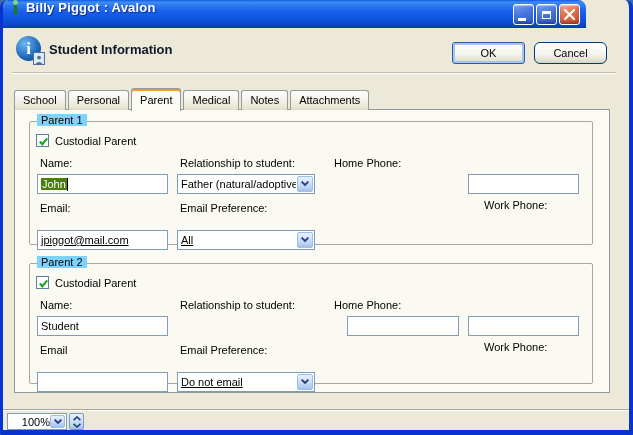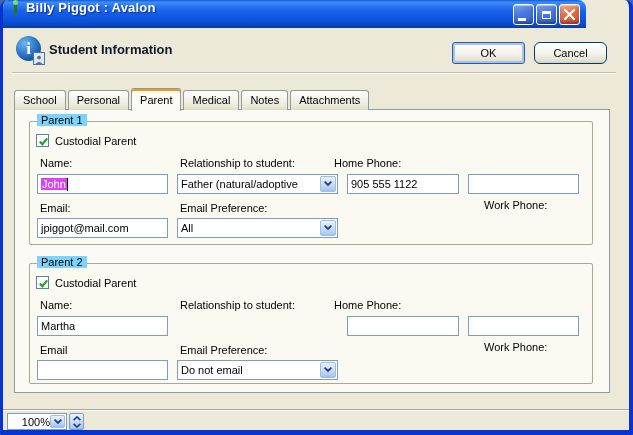--- a/index.html
+++ b/index.html
@@ -100,30 +100,30 @@
 
   .flabel{ position:absolute; font-size:11px; color:#000; white-space:nowrap; }
   .row1-label{ top:35px; } .row2-label{ top:80px; }
   .c1{ left:10px; } .c2{ left:150px; } .c3{ left:304px; } .c4{ left:454px;margin-top:42px; }
 
   .tb-input{
     position:absolute; height:20px; background:#fff; border:1px solid #7F9DB9;
     font-size:11px; padding:0 3px; display:flex; align-items:center;
     overflow:hidden; white-space:nowrap; cursor:text;
   }
-  .row1-input{ top:52px; } .row2-input{ top:96px; }
+  .row1-input{ top:52px; } .row2-input{ top:108px;text-decoration:underline; }
   .i1{ left:7px;  width:131px; }
   .i3{ left:317px; width:112px; }
   .i4{ left:438px; width:111px; }
 
-  .sel{ background:#d946ef; color:#fff; padding:0 1px; }
+  .sel{ background:#4d7c0f; color:#fff; padding:0 1px; }
   .caret{ width:1px; height:13px; background:#000; }
 
   .combo{
-    position:absolute; left:147px; width:161px; height:20px;
+    position:absolute; left:147px; width:138px; height:20px;
     background:#fff; border:1px solid #7F9DB9; display:flex; cursor:default;
   }
   .combo-text{ flex:1; font-size:11px; padding:0 3px; line-height:18px; overflow:hidden; white-space:nowrap; }
   .combo-btn{
     width:16px; margin:1px; border-radius:2px;
     border:1px solid #9EBEE6;
     background:linear-gradient(180deg,#E8F0FC 0%,#CFE0F8 45%,#AFC9EF 90%,#9DBCE9 100%);
     display:flex; align-items:center; justify-content:center; cursor:default;
   }
 
@@ -214,21 +214,20 @@
             <span class="caret"></span>
         </div>
         <div class="combo row1-input">
           <div class="combo-text">Father (natural/adoptive</div>
           <div class="combo-btn">
             <svg width="8" height="6" viewBox="0 0 8 6">
               <path d="M0.6 0.6 L4 4 L7.4 0.6" stroke="#1F3E7E" stroke-width="1.8" fill="none"></path>
             </svg>
           </div>
         </div>
-        <div class="tb-input row1-input i3">905 555 1122</div>
         <div class="tb-input row1-input i4"></div>
 
         <div class="flabel row2-label c1">Email:</div>
         <div class="flabel row2-label c2">Email Preference:</div>
 
         <div class="tb-input row2-input i1">jpiggot@mail.com</div>
         <div class="combo row2-input">
           <div class="combo-text">All</div>
           <div class="combo-btn">
             <svg width="8" height="6" viewBox="0 0 8 6">
@@ -245,21 +244,21 @@
             <path d="M2 6 L4.7 9 L10 2.6" stroke="#1FA327" stroke-width="2.4" fill="none"></path>
           </svg>
         </div>
         <div class="cb-label">Custodial Parent</div>
 
         <div class="flabel row1-label c1">Name:</div>
         <div class="flabel row1-label c2">Relationship to student:</div>
         <div class="flabel row1-label c3">Home Phone:</div>
         <div class="flabel row1-label c4">Work Phone:</div>
 
-        <div class="tb-input row1-input i1">Martha</div>
+        <div class="tb-input row1-input i1">Student</div>
         <div class="tb-input row1-input i3"></div>
         <div class="tb-input row1-input i4"></div>
 
         <div class="flabel row2-label c1">Email</div>
         <div class="flabel row2-label c2">Email Preference:</div>
 
         <div class="tb-input row2-input i1"></div>
         <div class="combo row2-input">
           <div class="combo-text">Do not email</div>
           <div class="combo-btn">

